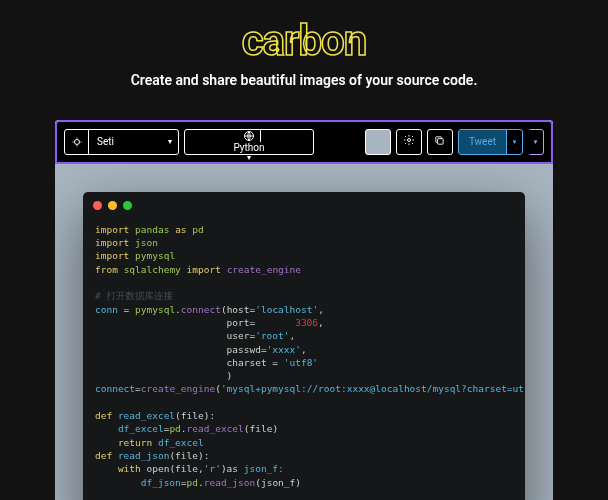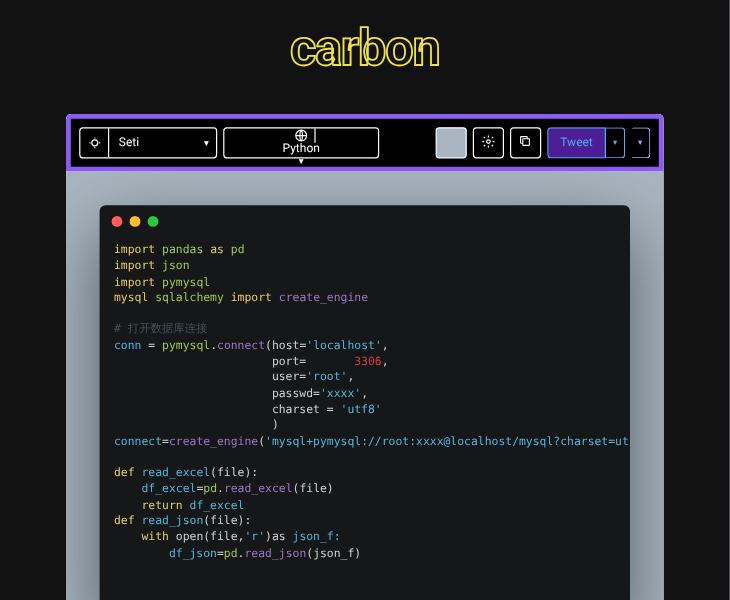--- a/index.html
+++ b/index.html
@@ -35,21 +35,21 @@
     background: #fff;
     border-radius: 4px;
     overflow: hidden;
   }
   .toolbar {
     display: flex;
     align-items: flex-start;
     gap: 5px;
     padding: 7px 7px;
     background: #000;
-    border: 4px solid #8b5cf6;
+    border: 2px solid #8b5cf6;
     border-radius: 4px 4px 0 0;
   }
   .dropdown {
     display: flex;
     align-items: center;
     border: 1px solid #fff;
     border-radius: 3px;
     height: 26px;
     background: #000;
   }
@@ -100,21 +100,21 @@
     height: 26px;
     border-radius: 3px;
     overflow: hidden;
   }
   .split-main {
     border: 1px solid;
     padding: 0 10px;
     display: flex;
     align-items: center;
     font-size: 10px;
-    background: #4c1d95;
+    background: #0c4a6e;
     border-radius: 3px 0 0 3px;
   }
   .split-caret {
     border: 1px solid;
     border-left: none;
     width: 16px;
     display: flex;
     align-items: center;
     justify-content: center;
     font-size: 7px;
@@ -161,20 +161,21 @@
   .cmt { color: #41535b; }
   .def { color: #55b5db; }
 </style>
 </head>
 <body>
 
 <div class="logo">
   <span class="logo-text">carbon</span>
 </div>
 <div class="tagline">
+  <div>Create and share beautiful images of your source code.</div>
 </div>
 
 <div class="app">
   <div class="toolbar">
 
     <div class="dropdown theme-dd">
       <div class="dd-icon">
         <svg width="12" height="12" viewBox="0 0 24 24" fill="none" stroke="#fff" stroke-width="2">
             <circle cx="12" cy="12" r="5"></circle>
             <path d="M3 12h2M19 12h2M12 3v2M12 19v2"></path>
@@ -228,21 +229,21 @@
   <div class="canvas">
     <div class="editor">
       <div class="titlebar">
         <div class="dot r"></div>
         <div class="dot y"></div>
         <div class="dot g"></div>
       </div>
       <div class="code"><span class="kw">import</span> <span class="imp">pandas</span> <span class="kw">as</span> <span class="imp">pd</span>
 <span class="kw">import</span> <span class="imp">json</span>
 <span class="kw">import</span> <span class="imp">pymysql</span>
-<span class="kw">mysql</span> <span class="imp">sqlalchemy</span> <span class="kw">import</span> <span class="fn">create_engine</span>
+<span class="kw">from</span> <span class="imp">sqlalchemy</span> <span class="kw">import</span> <span class="fn">create_engine</span>
 
 <span class="cmt"># 打开数据库连接</span>
 <span class="var">conn</span><span> = </span><span class="imp">pymysql</span><span>.</span><span class="fn">connect</span><span>(</span><span>host=</span><span class="str">'localhost'</span><span>,</span>
 <span>                       </span><span>port=</span><span class="num">3306</span><span>,</span>
 <span>                       </span><span>user=</span><span class="str">'root'</span><span>,</span>
 <span>                       </span><span>passwd=</span><span class="str">'xxxx'</span><span>,</span>
 <span>                       </span><span>charset = </span><span class="str">'utf8'</span>
 <span>                       </span><span>)</span>
 <span class="var">connect</span><span>=</span><span class="fn">create_engine</span><span>(</span><span class="str">'mysql+pymysql://root:xxxx@localhost/mysql?charset=utf8'</span>
 

